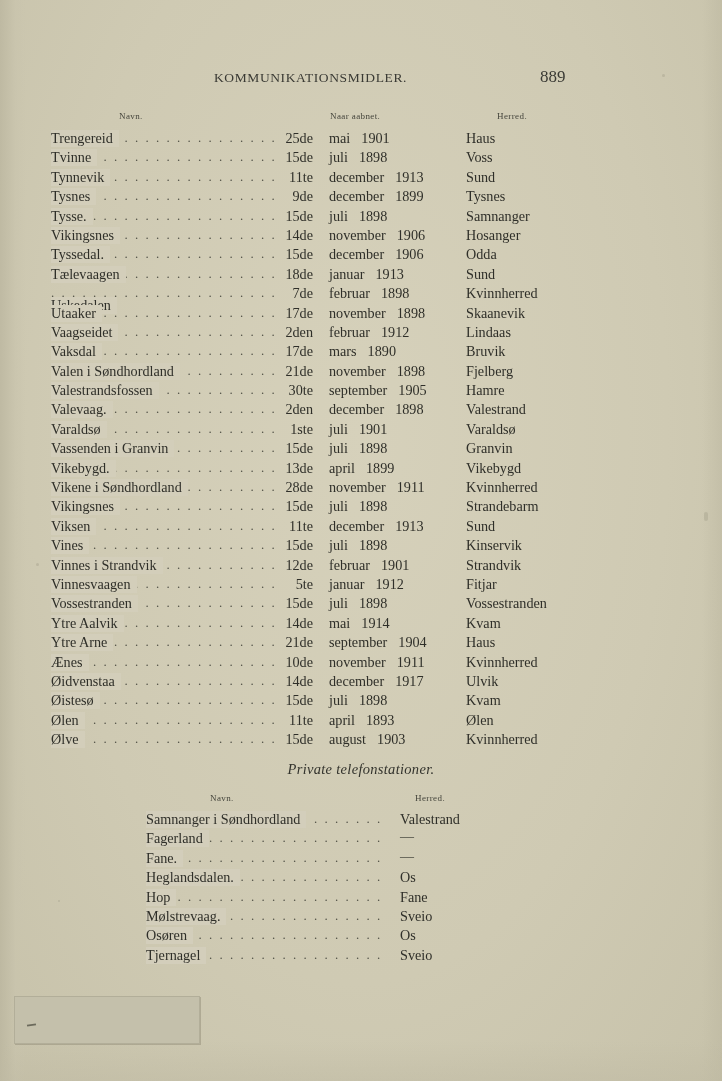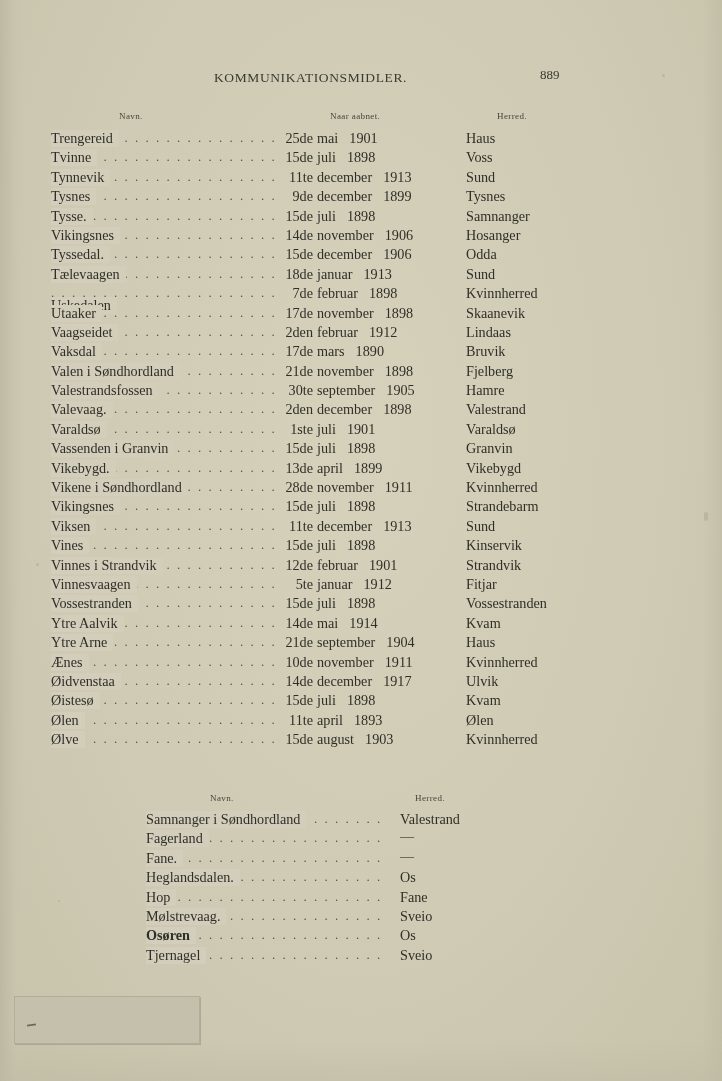--- a/index.html
+++ b/index.html
@@ -54,21 +54,21 @@
   .header-title {
     position: absolute;
     left: 214px; top: 0;
     font-size: 13.5px;
     letter-spacing: .6px;
     color: #3a3a34;
   }
   .header-page {
     position: absolute;
     left: 540px; top: -3px;
-    font-size: 13px;
+    font-size: 17px;
     color: #3a3a34;
   }
 
   .colhead {
     position: absolute;
     font-size: 9px;
     letter-spacing: .4px;
     color: #45453c;
   }
   .colhead.navn { left: 119px; top: 111px; }
@@ -110,21 +110,21 @@
     top: 0;
     white-space: nowrap;
   }
   .row .date .dnum {
     display: inline-block;
     width: 37px;
     text-align: right;
   }
   .row .date .dmon {
     display: inline-block;
-    margin-left: 4px;
+    margin-left: 16px;
   }
   .row .date .dyear {
     display: inline-block;
     margin-left: 11px;
   }
   .row .herred {
     position: absolute;
     left: 466px;
     top: 0;
     white-space: nowrap;
@@ -408,20 +408,21 @@
         <div class="herred">Ølen</div>
       </div>
       <div class="row">
         <div class="leaders">. . . . . . . . . . . . . . . . . . . . . . </div>
         <div class="name" style="background: linear-gradient(to right, rgb(211, 206, 187) 0%, rgb(211, 206, 186) 100%); padding-right: 6px;">Ølve</div>
         <div class="date"><span class="dnum">15de</span><span class="dmon">august</span><span class="dyear">1903</span></div>
         <div class="herred">Kvinnherred</div>
       </div>
     </div>
 
+  <div class="section-title">Private telefonstationer.</div>
   <div class="colhead2 navn">Navn.</div>
   <div class="colhead2 herred">Herred.</div>
 
   <div class="priv-list" id="priv-list">
       <div class="row">
         <div class="leaders">. . . . . . . . . . . . . . . . . . . . . . . . </div>
         <div class="name" style="background: rgb(211, 206, 187); padding-right: 6px;">Samnanger i Søndhordland</div>
         <div class="herred">Valestrand</div>
       </div>
       <div class="row">
@@ -444,21 +445,21 @@
         <div class="name" style="background: rgb(211, 206, 187); padding-right: 6px;">Hop</div>
         <div class="herred">Fane</div>
       </div>
       <div class="row">
         <div class="leaders">. . . . . . . . . . . . . . . . . . . . . . . . </div>
         <div class="name" style="background: rgb(211, 206, 187); padding-right: 6px;">Mølstrevaag.</div>
         <div class="herred">Sveio</div>
       </div>
       <div class="row">
         <div class="leaders">. . . . . . . . . . . . . . . . . . . . . . . . </div>
-        <div class="name" style="background: rgb(211, 206, 187); padding-right: 6px; font-weight: bold;">Osøren</div>
+        <div class="name" style="background: rgb(211, 206, 187); padding-right: 6px;">Osøren</div>
         <div class="herred">Os</div>
       </div>
       <div class="row">
         <div class="leaders">. . . . . . . . . . . . . . . . . . . . . . . . </div>
         <div class="name" style="background: rgb(211, 206, 187); padding-right: 6px;">Tjernagel</div>
         <div class="herred">Sveio</div>
       </div>
     </div>
 
   <div class="stamp">

